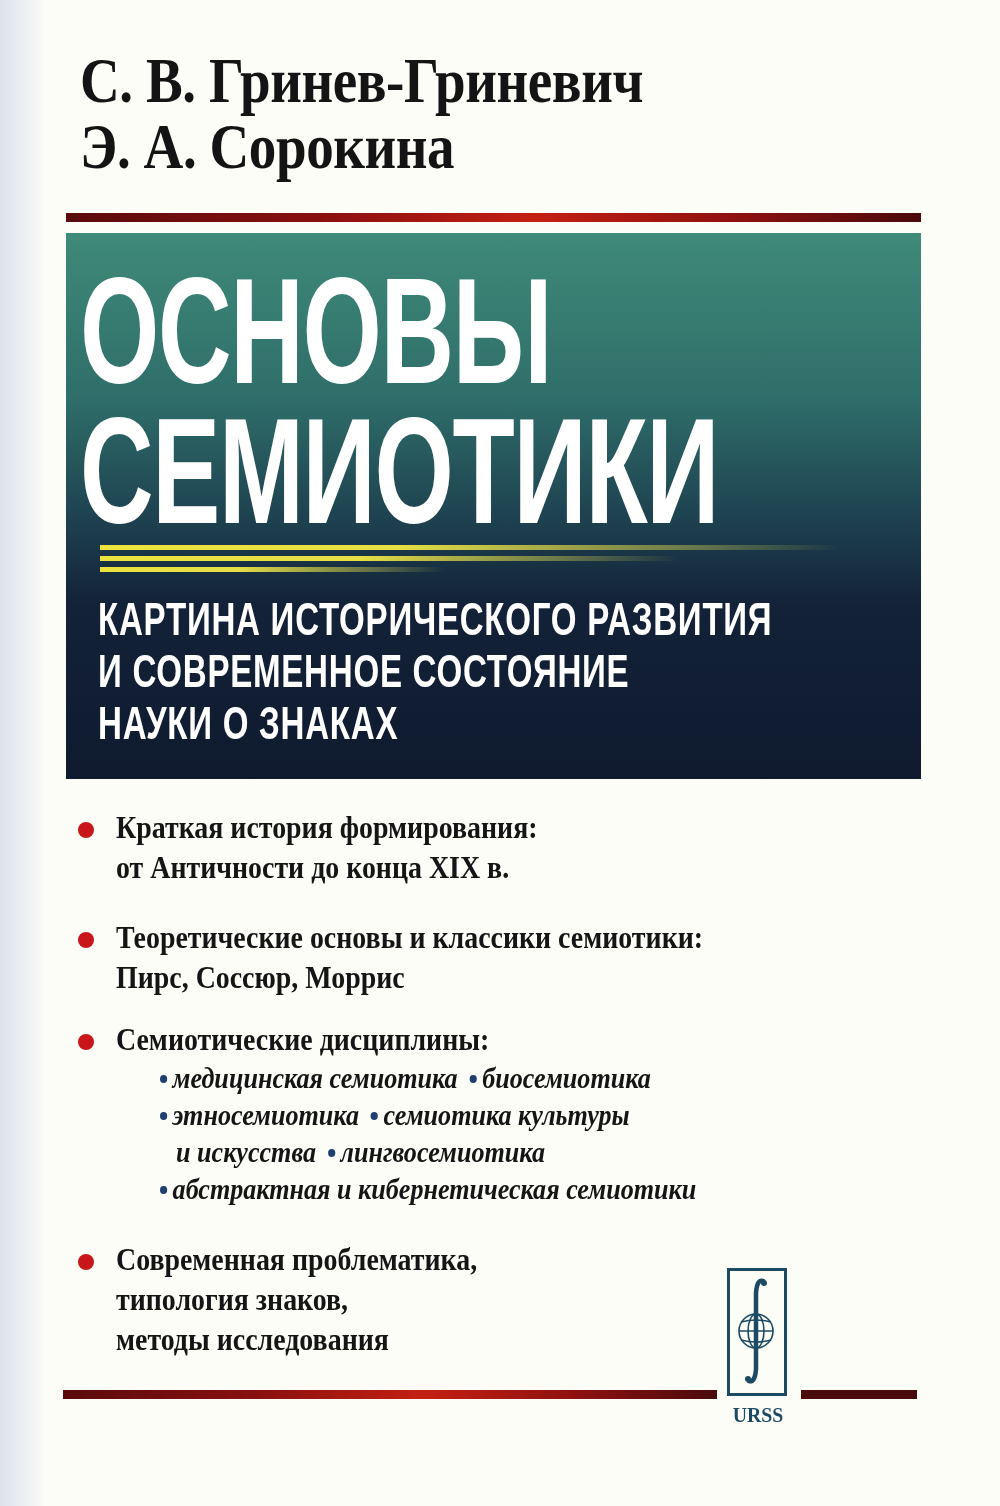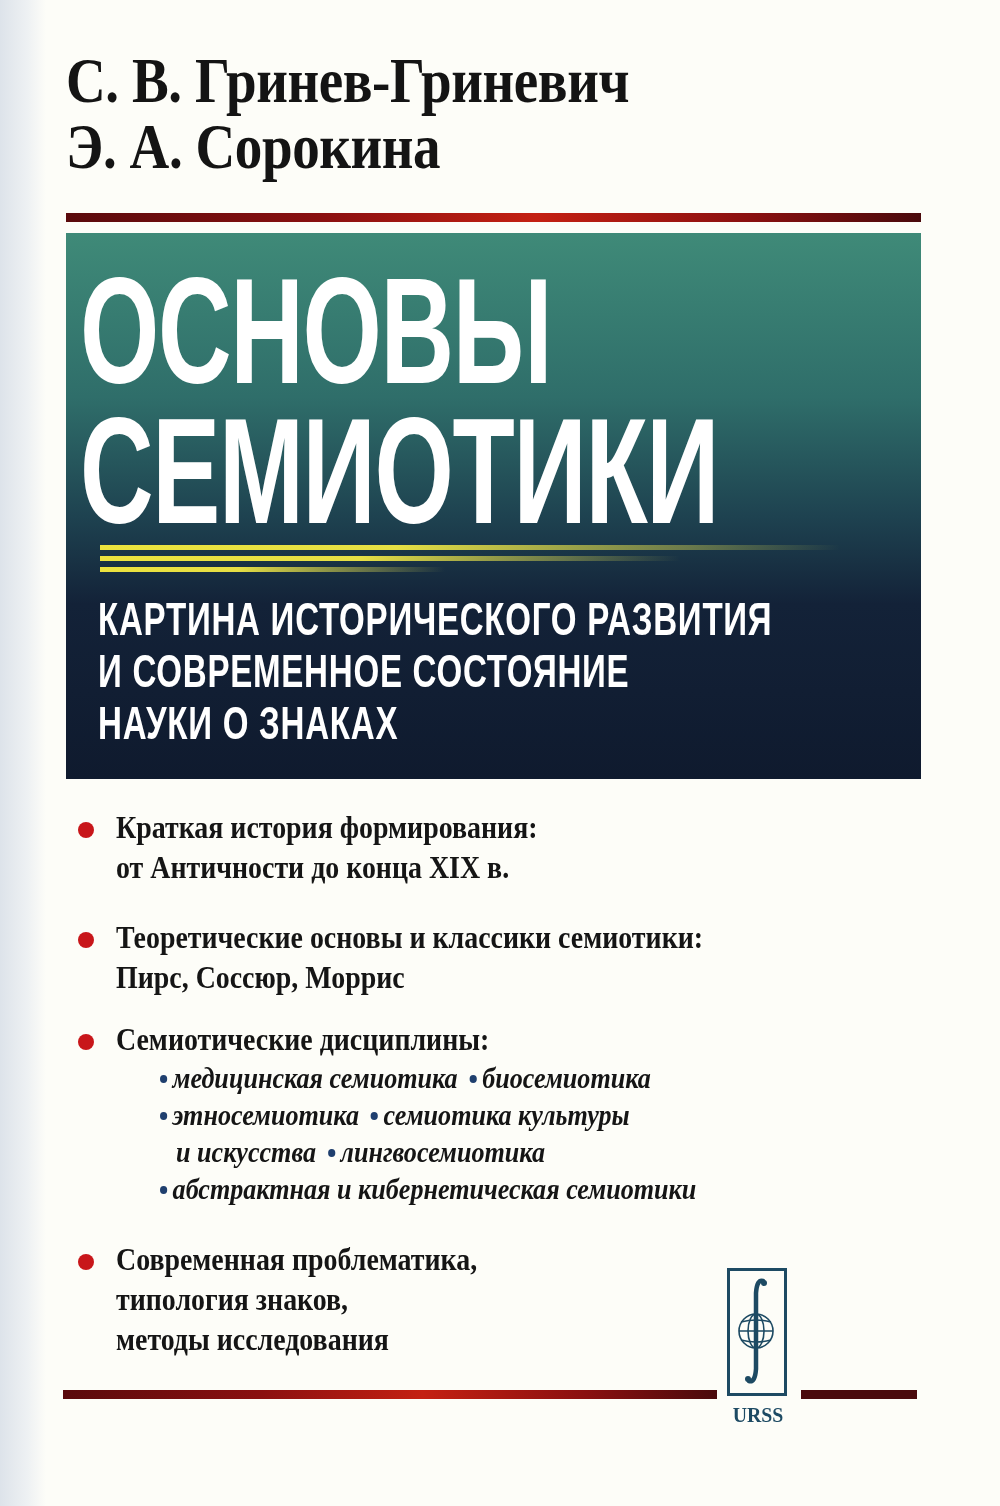--- a/index.html
+++ b/index.html
@@ -1,18 +1,18 @@
 <!DOCTYPE html>
 <html><head>
 <meta charset="utf-8">
 <style>
   html, body { margin:0; padding:0; }
   body { width:1000px; height:1506px; position:relative; overflow:hidden; background:#fdfdf8; font-family:"Liberation Serif", serif; }
   .spine { position:absolute; left:0; top:0; width:46px; height:1506px; background:linear-gradient(90deg,#dde3ea 0%,#eef1f3 60%,#fdfdf8 100%); }
-  .authors { position:absolute; left:66px; top:48px; }
+  .authors { position:absolute; left:80px; top:48px; }
   .author { font-family:"Liberation Serif", serif; font-weight:bold; font-size:64px; line-height:66px; color:#141414; white-space:nowrap; transform:scaleX(0.86); transform-origin:left center; letter-spacing:-0.5px; }
   .redbar { position:absolute; height:9px; background:linear-gradient(90deg,#5a0a0c 0%,#8a1010 30%,#c42012 55%,#8a1010 80%,#4a0a0c 100%); }
   .panel { position:absolute; left:66px; top:233px; width:855px; height:546px; background:linear-gradient(180deg,#3f8a78 0%,#2f6e6a 30%,#1e4250 52%,#132238 68%,#0f1a2e 100%); overflow:hidden;text-decoration:underline; }
   .title { position:absolute; left:14px; color:#fff; font-family:"Liberation Sans", sans-serif; font-weight:bold; font-size:150px; line-height:140px; white-space:nowrap; transform:scaleX(0.68); transform-origin:left top; letter-spacing:-2px; }
   .yline { position:absolute; left:34px; height:5px; }
   .subtitle { position:absolute; left:32px; top:360px; color:#fff; font-family:"Liberation Sans", sans-serif; font-weight:bold; font-size:46px; line-height:52px; white-space:nowrap; transform:scaleX(0.72); transform-origin:left top; letter-spacing:1px; }
   .bullets { position:absolute; left:78px; top:808px; width:860px; }
   .bullet { position:absolute; left:0; }
   .dot { position:absolute; left:0; width:16px; height:16px; border-radius:50%; background:#c8161a; }
   .btext { position:absolute; left:38px; font-family:"Liberation Serif", serif; font-weight:bold; font-size:31px; line-height:40px; color:#151515; white-space:nowrap; transform:scaleX(0.9); transform-origin:left top; }

